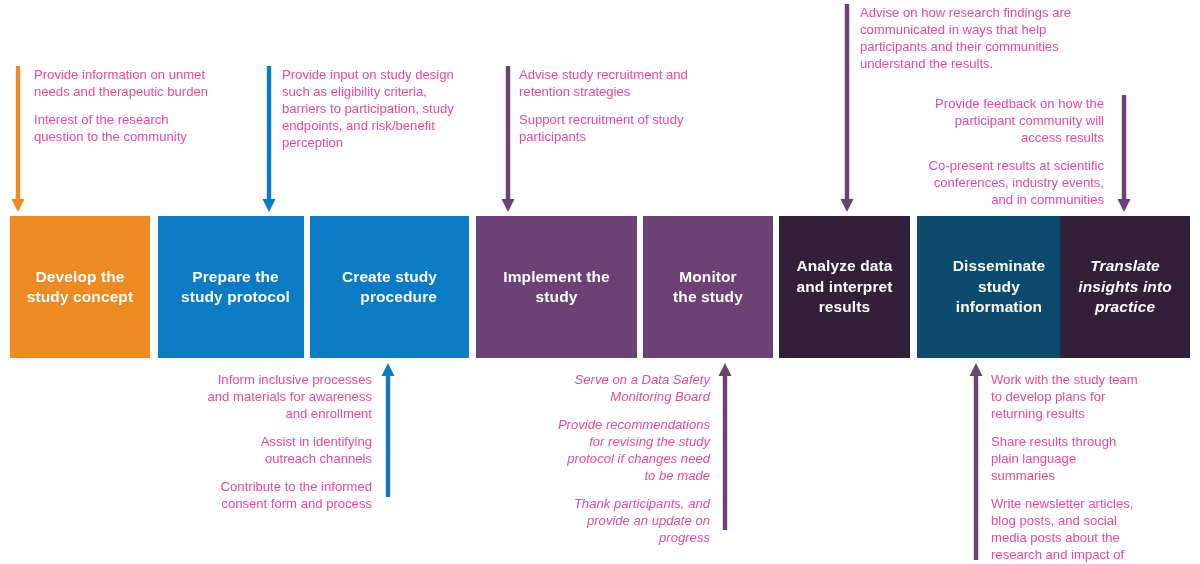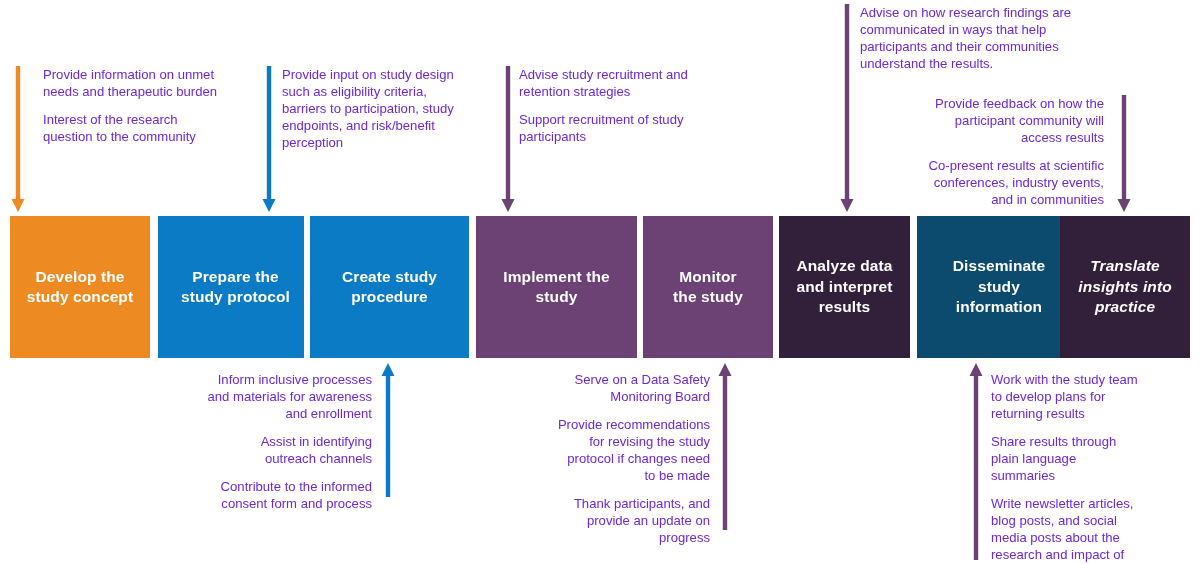--- a/index.html
+++ b/index.html
@@ -36,21 +36,21 @@
     padding: 0 6px;
     box-sizing: border-box;
   }
   .stage-box span { display: block; white-space: pre-line; }
 
   
   .note-block {
     position: absolute;
     font-size: 13.1px;
     line-height: 1.30;
-    color: #6d28d9;
+    color: #ec4899;
   }
   .note-block p {
     margin: 0 0 11px 0;
     white-space: pre-line;
   }
   .note-block p:last-child { margin-bottom: 0; }
   .align-left  { text-align: left; }
   .align-right { text-align: right; }
 
   
@@ -99,21 +99,21 @@
           <path d="M4.8,167 H9.2 V13 H13.5 L7,0 L0.5,13 H4.8 Z" fill="#6B4273"></path>
         </svg>
       </div>
       <div class="arrow" style="left: 969px; top: 363px;">
         <svg width="14" height="197" viewBox="0 0 14 197">
           <path d="M4.8,197 H9.2 V13 H13.5 L7,0 L0.5,13 H4.8 Z" fill="#6B4273"></path>
         </svg>
       </div>
     </div>
   <div id="notes-layer">
-      <div class="note-block align-left" style="left: 43px; top: 66px; width: 215px;">
+      <div class="note-block align-left" style="left: 34px; top: 66px; width: 215px;">
         <p>Provide information on unmet
 needs and therapeutic burden</p>
         <p>Interest of the research
 question to the community</p>
       </div>
       <div class="note-block align-left" style="left: 282px; top: 66px; width: 200px;">
         <p>Provide input on study design
 such as eligibility criteria,
 barriers to participation, study
 endpoints, and risk/benefit
@@ -141,21 +141,21 @@
       </div>
       <div class="note-block align-right" style="left: 180px; top: 371px; width: 192px;">
         <p>Inform inclusive processes
 and materials for awareness
 and enrollment</p>
         <p>Assist in identifying
 outreach channels</p>
         <p>Contribute to the informed
 consent form and process</p>
       </div>
-      <div class="note-block align-right" style="left: 520px; top: 371px; width: 190px;">
+      <div class="note-block align-right" style="left: 520px; top: 371px; width: 190px; font-style: italic;">
         <p>Serve on a Data Safety
 Monitoring Board</p>
         <p>Provide recommendations
 for revising the study
 protocol if changes need
 to be made</p>
         <p>Thank participants, and
 provide an update on
 progress</p>
       </div>
@@ -175,21 +175,21 @@
     </div>
   <div id="stages-layer">
       <div class="stage-box" style="left: 10px; width: 140px; background: rgb(237, 139, 34);">
         <span>Develop the
 study concept</span>
       </div>
       <div class="stage-box" style="left: 158px; width: 146px; background: rgb(11, 123, 198); padding-left: 15px;">
         <span>Prepare the
 study protocol</span>
       </div>
-      <div class="stage-box" style="left: 310px; width: 159px; background: rgb(11, 123, 198);">
+      <div class="stage-box" style="left: 310px; width: 159px; background: rgb(11, 123, 198); text-align: right;">
         <span>Create study
 procedure</span>
       </div>
       <div class="stage-box" style="left: 476px; width: 161px; background: rgb(107, 66, 115);">
         <span>Implement the
 study</span>
       </div>
       <div class="stage-box" style="left: 643px; width: 130px; background: rgb(107, 66, 115);">
         <span>Monitor
 the study</span>

